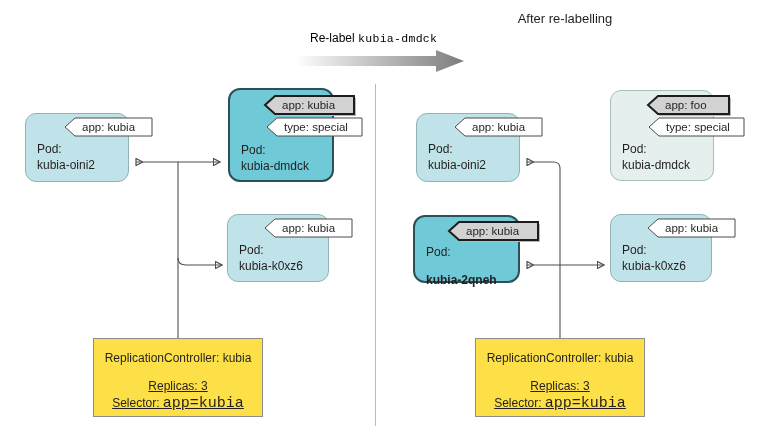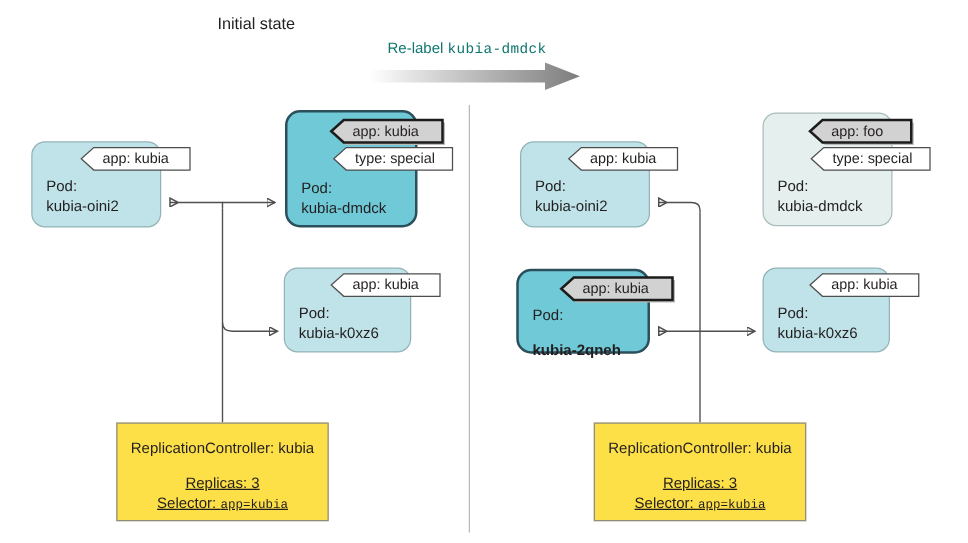--- a/index.html
+++ b/index.html
@@ -24,21 +24,21 @@
   .panel-title {
     font-size: 13px;
     color: #231f20;
     white-space: nowrap;
     text-align: center;
   }
 
   
   .relabel-caption {
     font-size: 12px;
-    color: #0f766e;
+    color: #000000;
     white-space: nowrap;
   }
   .relabel-caption .mono {
     font-family: "Liberation Mono", "DejaVu Sans Mono", monospace;
     font-size: 11.5px;
     letter-spacing: 0.3px;
   }
   .grad-arrow { overflow: visible; }
 
   
@@ -103,42 +103,42 @@
     position: absolute;
     left: 0; right: 0;
     text-align: center;
     font-size: 12px;
     color: #231f20;
     white-space: nowrap;
     text-decoration: underline;
   }
   .rc-line .mono {
     font-family: "Liberation Mono", "DejaVu Sans Mono", monospace;
-    font-size: 10px;
+    font-size: 15px;
   }
 
   
   .status-note {
     position: absolute;
     font-family: "Liberation Mono", "DejaVu Sans Mono", monospace;
     font-size: 11.5px;
     color: #3a3a3a;
     white-space: nowrap;
   }
 
   
   .wires { position: absolute; left: 0; top: 0; }
   .wires path, .wires line { fill: none; stroke: #4f4f4f; stroke-width: 1.1; }
 </style>
 </head>
 <body>
 
 <div id="canvas">
 
-  <div class="abs panel-title" style="left:110px; top:11px; width:190px;">Initial state</div>
+  <div class="abs panel-title" style="left:465px; top:11px; width:200px;">After re-labelling</div>
 
   <div class="abs relabel-caption" style="left:310px; top:31px;">
     <span>Re-label </span><span class="mono">kubia-dmdck</span>
   </div>
 
   <svg class="abs grad-arrow" style="left:296px; top:50px;" width="172" height="22">
     <defs>
       <linearGradient id="gradArrow" x1="0" y1="0" x2="1" y2="0">
         <stop offset="0%" stop-color="#ffffff"></stop>
         <stop offset="18%" stop-color="#e6e6e6"></stop>

